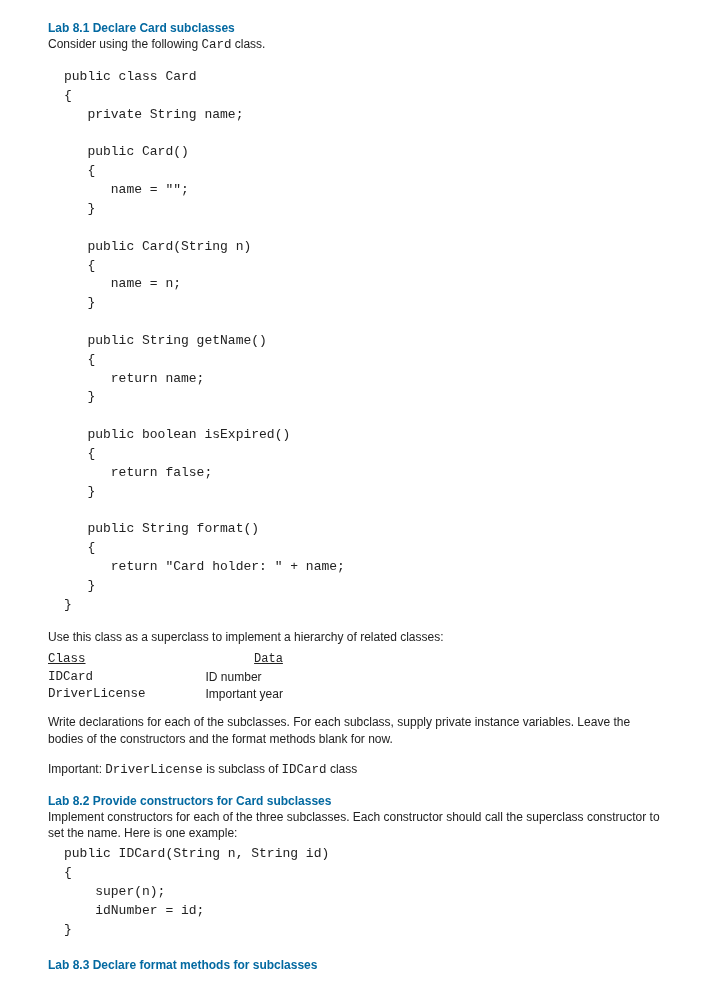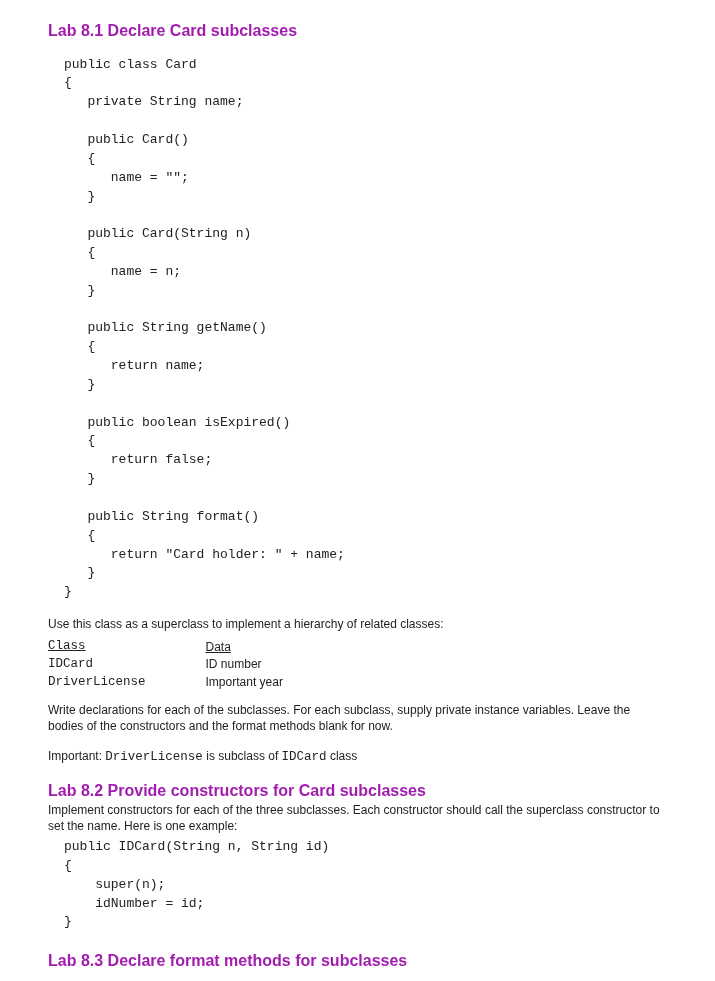--- a/index.html
+++ b/index.html
@@ -6,23 +6,23 @@
     margin: 0;
     padding: 20px 48px 40px 48px;
     font-family: Verdana, Geneva, sans-serif;
     font-size: 12px;
     color: #222;
     width: 715px;
     box-sizing: border-box;
     line-height: 1.35;
   }
   .heading {
-    color: #a21caf;
+    color: #0369a1;
     font-weight: bold;
-    font-size: 16px;
+    font-size: 12px;
   }
   .body-text {
     font-size: 12px;
   }
   .code-inline {
     font-family: "Courier New", Courier, monospace;
     font-size: 12.5px;
   }
   .code-block {
     white-space: pre;
@@ -45,37 +45,41 @@
   }
   table.class-table th {
     text-align: left;
     font-weight: normal;
     text-decoration: underline;
     padding: 0 60px 1px 0;
     font-family: "Courier New", Courier, monospace;
     font-size: 12.5px;
   }
   table.class-table th.h-data {
-    font-family: Liberation Sans, sans-serif;
+    font-family: Liberation Mono, monospace;
     font-size: 12px;
+    text-align: right;
   }
   table.class-table td {
     padding: 0 60px 1px 0;
     vertical-align: top;
   }
   table.class-table td.c-class {
     font-family: "Courier New", Courier, monospace;
     font-size: 12.5px;
   }
 </style>
 </head>
 <body>
 
 <div class="section">
   <div class="heading">Lab 8.1 Declare Card subclasses</div>
+  <div class="body-text">
+    <span>Consider using the following </span><span class="code-inline">Card</span><span> class.</span>
+  </div>
 </div>
 
 <div class="code-block">public class Card
 {
    private String name;
 
    public Card()
    {
       name = "";
    }

